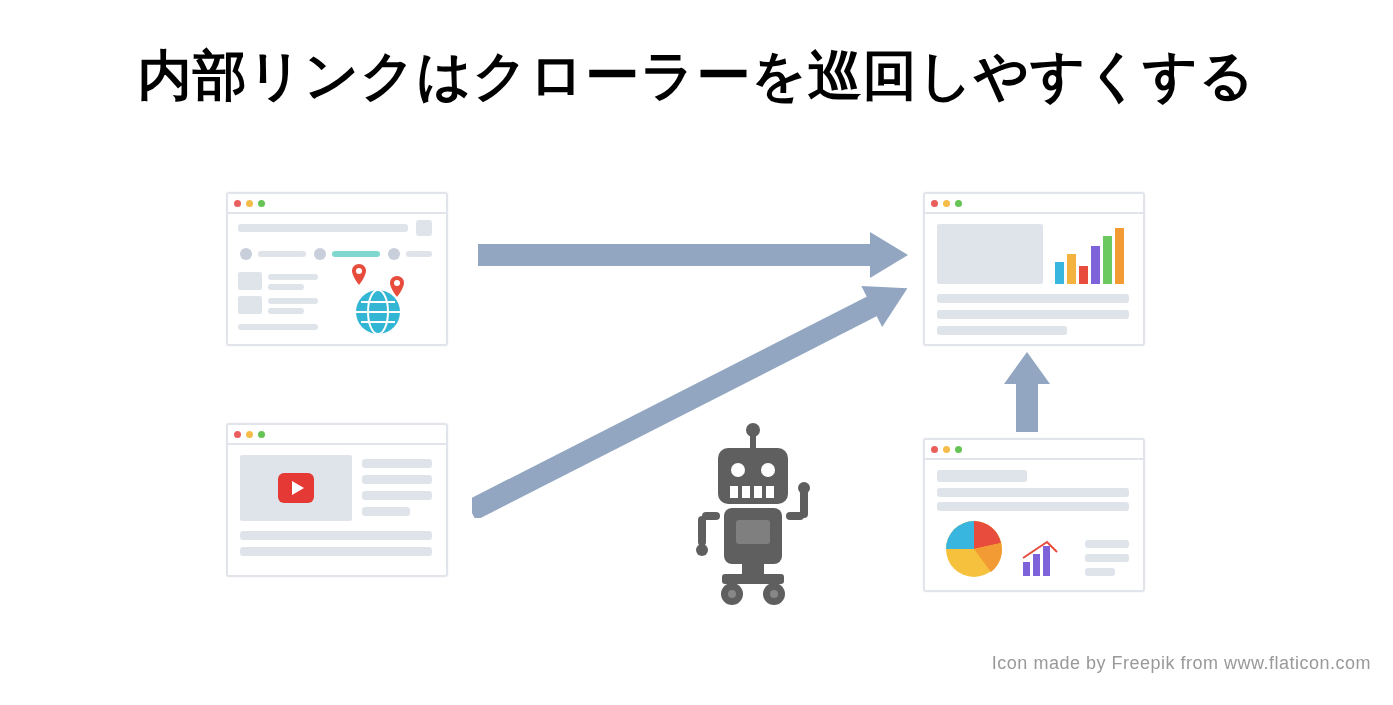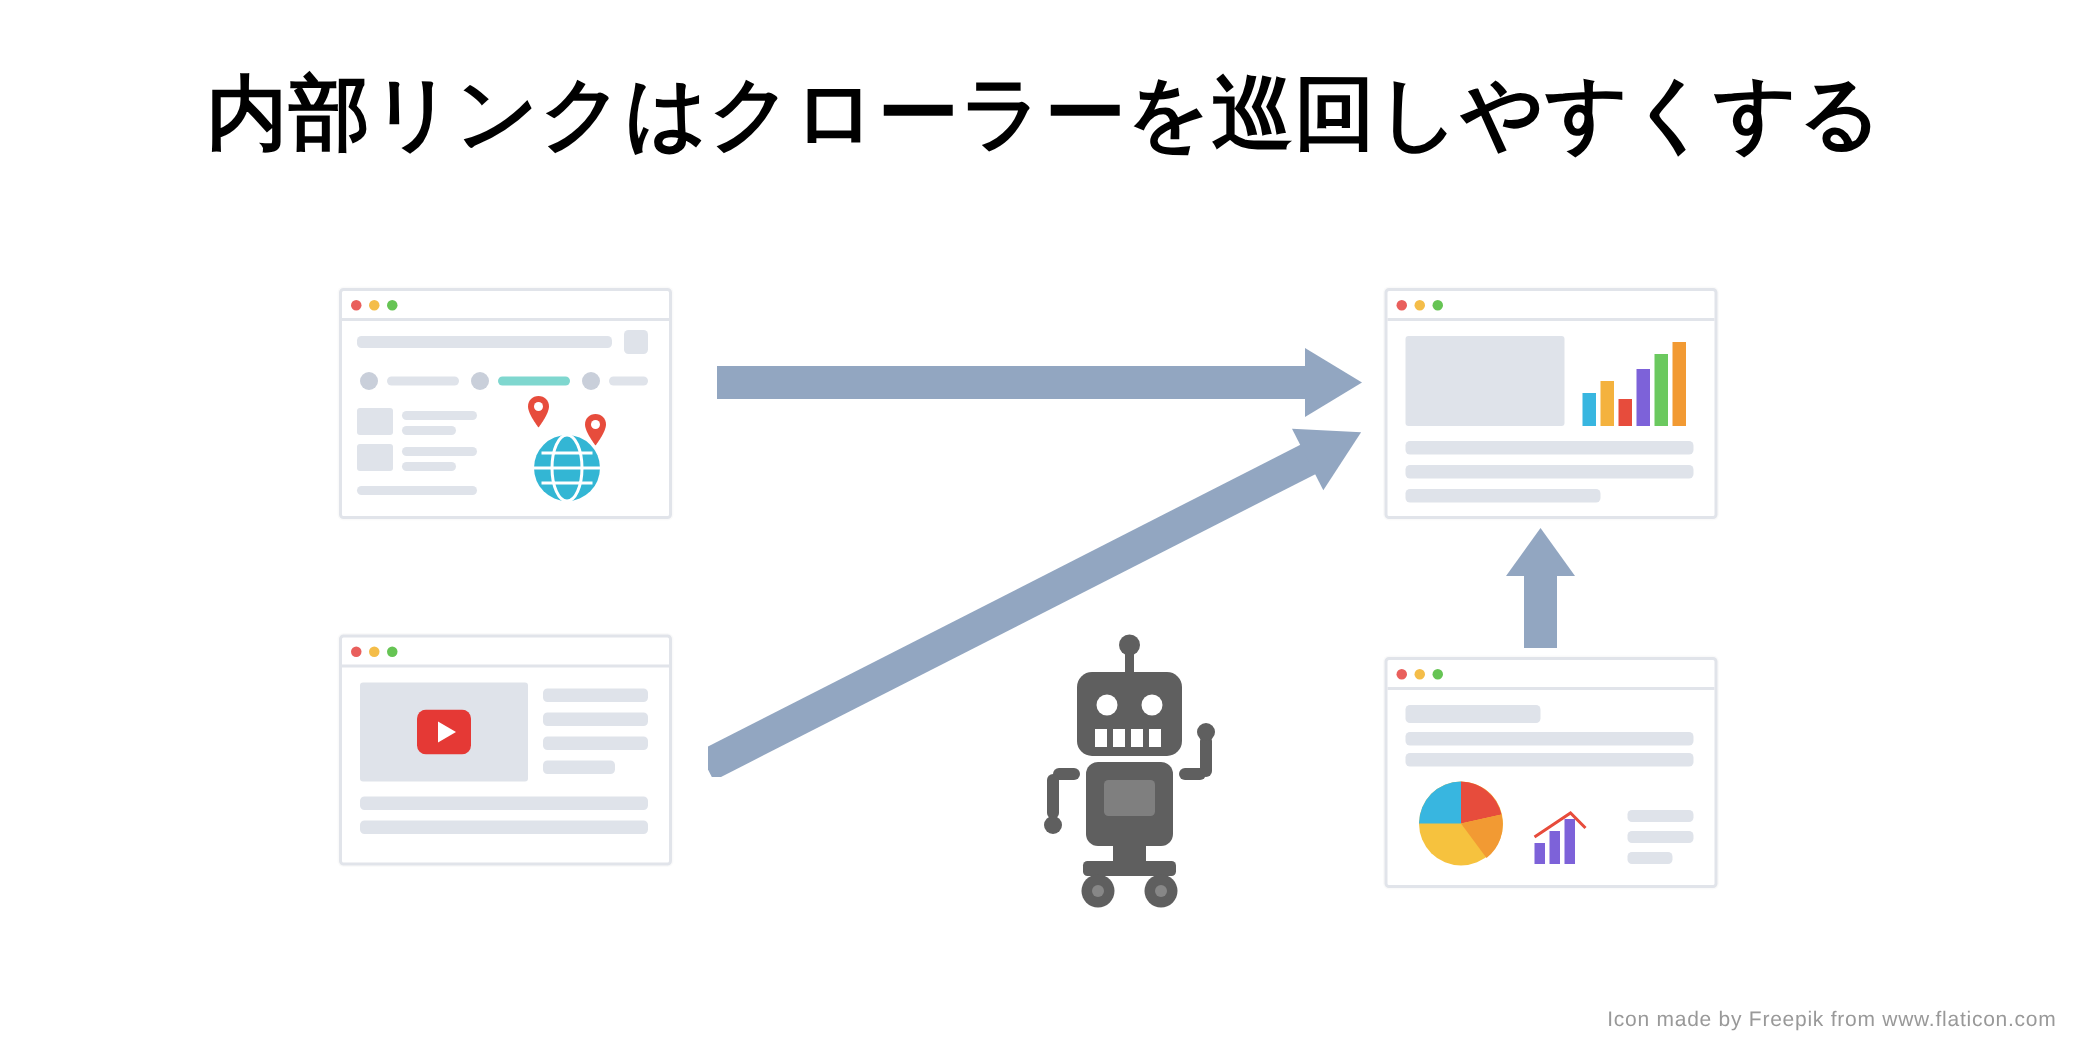--- a/index.html
+++ b/index.html
@@ -1,18 +1,18 @@
 <!DOCTYPE html>
 <html><head>
 <meta charset="utf-8">
 <style>
   html,body{margin:0;padding:0;background:#fff;font-family:"Hiragino Sans","Yu Gothic","Meiryo",sans-serif;}
   .stage{position:relative;width:1393px;height:705px;overflow:hidden;}
   .title{position:absolute;left:0;right:0;top:40px;text-align:center;font-size:54px;font-weight:700;color:#000;letter-spacing:1px;}
-  .credit{position:absolute;right:22px;bottom:18px;font-size:14px;color:#999;letter-spacing:.5px;}
+  .credit{position:absolute;right:22px;bottom:31px;font-size:18px;color:#999;letter-spacing:.5px;}
   
   .win{position:absolute;background:#fff;border:2px solid #e1e4ea;border-radius:3px;box-shadow:0 0 0 1px rgba(0,0,0,0.02);}
   .win .bar{height:18px;border-bottom:2px solid #e1e4ea;display:flex;align-items:center;padding:0 6px;gap:5px;}
   .win .dot{width:7px;height:7px;border-radius:50%;}
   .dot.r{background:#e95f5c;} .dot.y{background:#f4bd49;} .dot.g{background:#66c454;}
   .line{background:#dfe3ea;border-radius:3px;position:absolute;}
   .box{background:#dfe3ea;border-radius:2px;position:absolute;}
   .cir{background:#c9cfda;border-radius:50%;position:absolute;}
   
   .arrow{position:absolute;fill:#92a6c1;}

